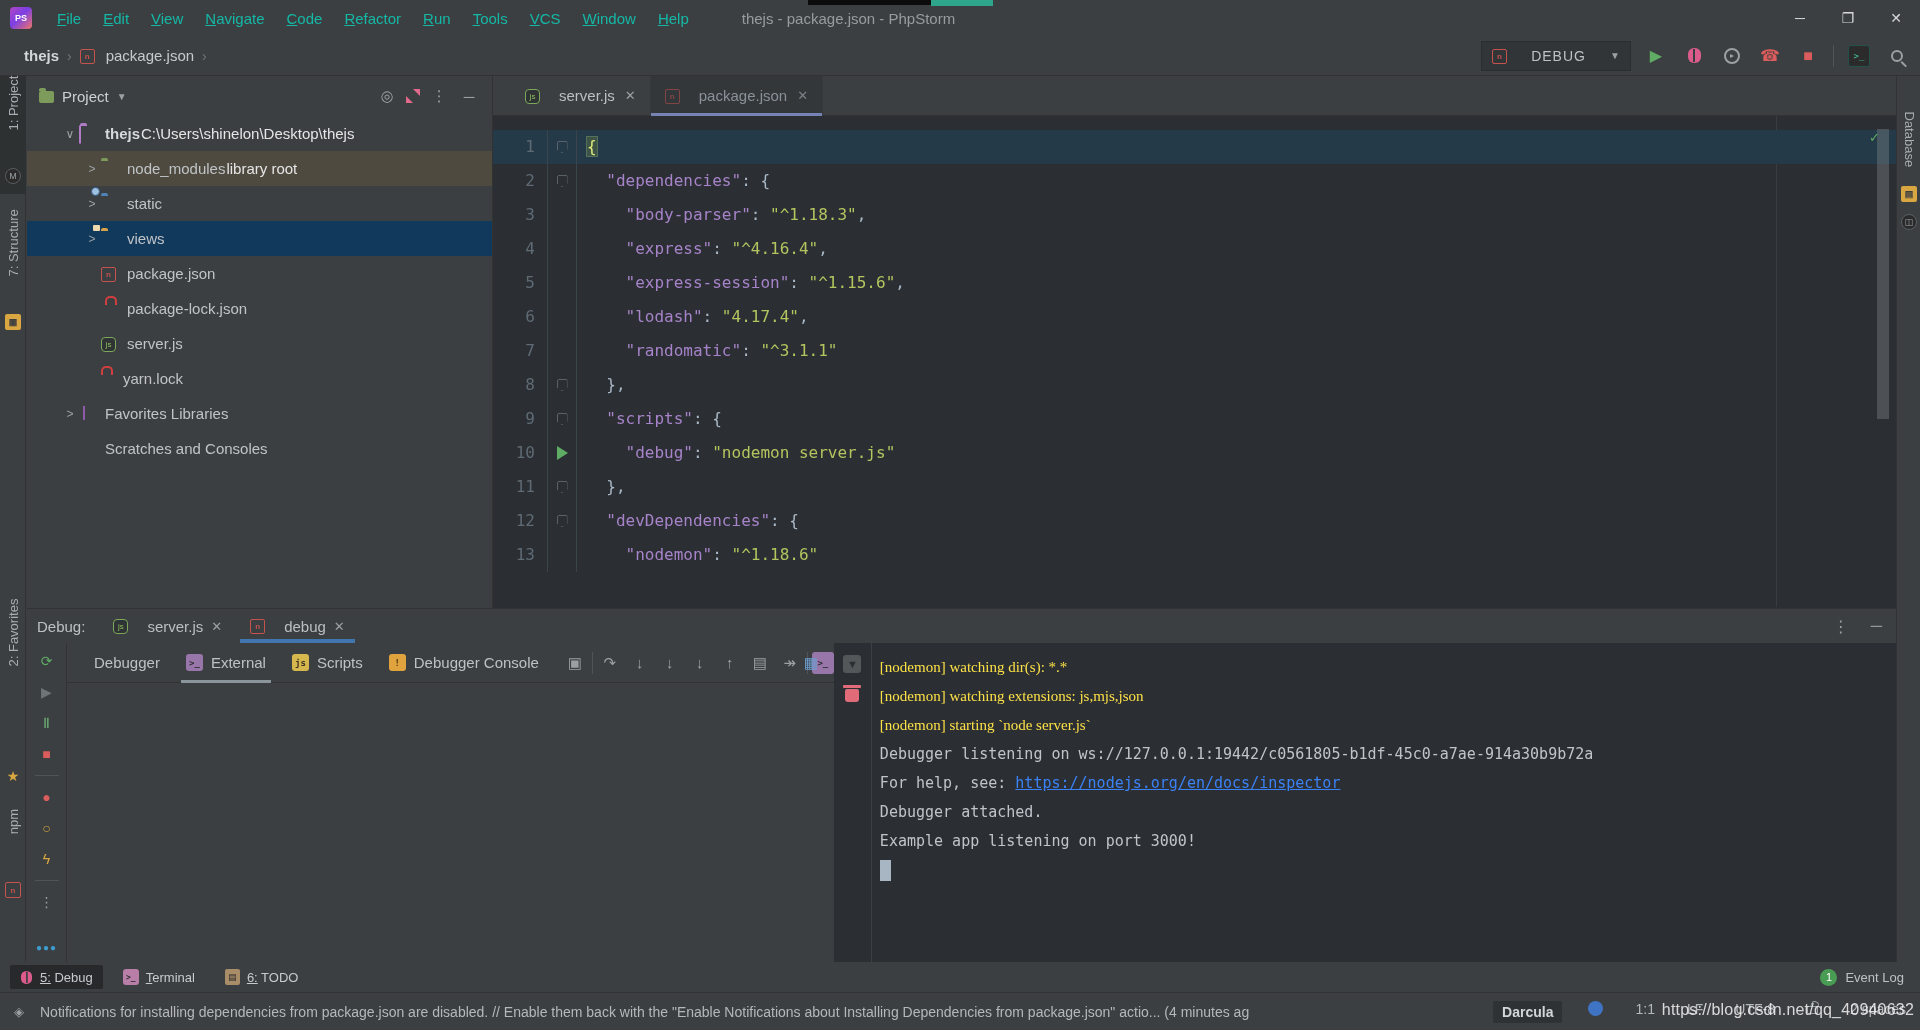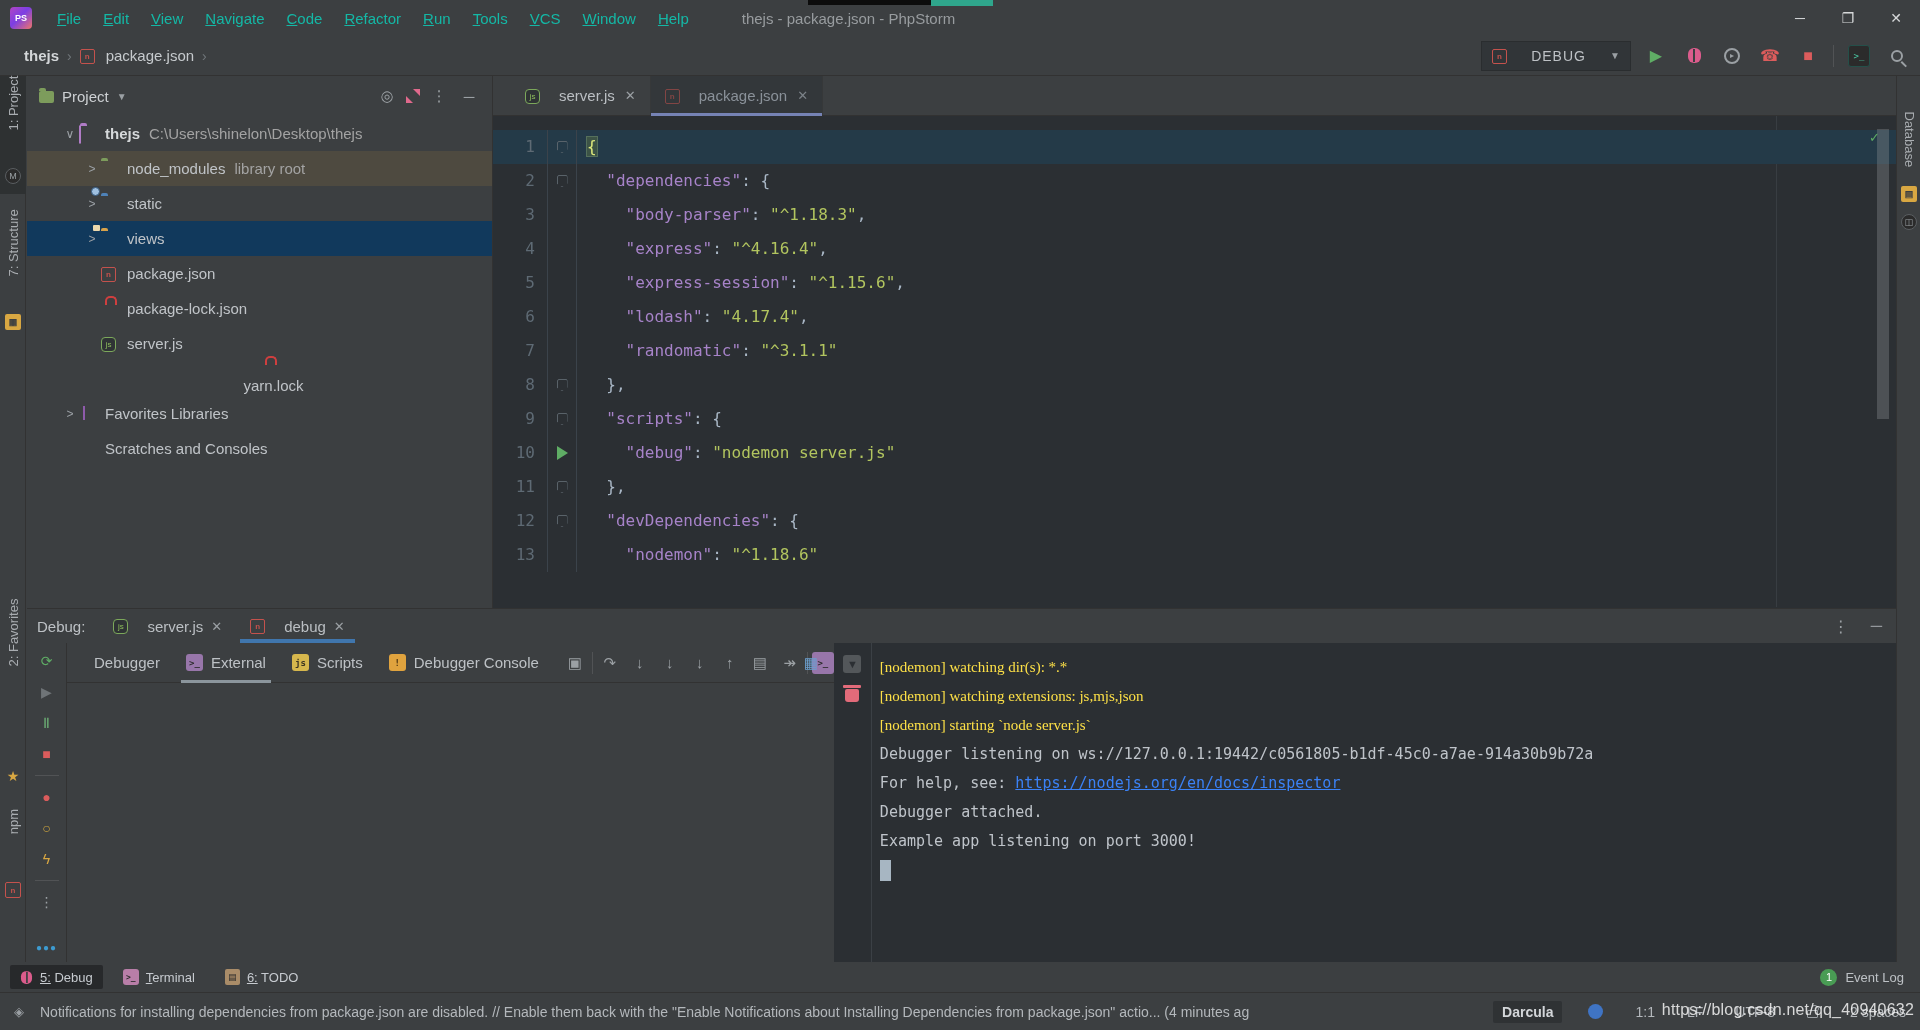--- a/index.html
+++ b/index.html
@@ -62,21 +62,21 @@
   .collapse-ic::before { right:0; top:0; border-width:0 7px 7px 0; border-color:transparent #e0698c transparent transparent; }
   .collapse-ic::after { left:0; bottom:0; border-width:7px 0 0 7px; border-color:transparent transparent transparent #e0698c; }
   .tree { font-size:15px; }
   .tree-row { height:35px; display:flex; align-items:center; white-space:nowrap; }
   .tree-row.sel-active { background:#11395c; }
   .tree-row.sel-inactive { background:#4e4a40; }
   .tree-chev { width:18px; text-align:center; color:#9ca1a6; font-size:12px; flex:none; }
   .tree-ic { width:18px; height:16px; margin-right:8px; flex:none; position:relative; }
   .tree-label { color:#c0c4c8; }
   .tree-label.bold { font-weight:bold; color:#d6d9db; }
-  .tree-suffix { color:#a3a3a3; margin-left:9px; }
+  .tree-suffix { color:#e5e5e5; margin-left:1px; }
   
   .folder { width:17px; height:12px; border-radius:2px; margin-top:2px; position:relative; }
   .folder::before { content:""; position:absolute; left:0; top:-3px; width:7px; height:3px; border-radius:2px 2px 0 0; background:inherit; }
   .f-project { background:transparent; border:1.5px solid #b07cc6; }
   .f-project::before { background:#b07cc6; }
   .f-node { background:#7d9c5c; }
   .f-static { background:#4e82b8; }
   .f-static::after { content:""; position:absolute; right:1px; bottom:0; width:7px; height:7px; border-radius:50%; background:#9fc0e0; border:1px solid #35597e; }
   .f-views { background:#d8a24a; }
   .f-views::after { content:""; position:absolute; right:1px; bottom:0; width:7px; height:6px; background:#ecd9ad; border-radius:1px; }
@@ -154,21 +154,21 @@
   .bb-btn .ulabel::first-letter { text-decoration:underline; }
   .chip-term { width:16px; height:16px; border-radius:3px; background:#b87ea8; color:#2b2b2b; font-size:8px; font-family:"DejaVu Sans Mono",monospace; font-weight:bold; display:flex; align-items:center; justify-content:center; }
   .chip-todo { width:15px; height:16px; border-radius:2px; background:#a98c68; color:#2b2b2b; font-size:9px; display:flex; align-items:center; justify-content:center; }
   .bb-right { margin-left:auto; display:flex; align-items:center; gap:8px; }
   .badge { width:17px; height:17px; border-radius:50%; background:#499c54; color:#fff; font-size:11px; display:flex; align-items:center; justify-content:center; }
   .eventlog-label { font-size:13px; color:#bdc1c5; }
 
   .status-bar { position:absolute; left:0; top:992px; width:1920px; height:38px; border-top:1px solid #323232; background:#3c3f41; display:flex; align-items:center; padding:0 14px; gap:16px; font-size:14px; color:#b4b8bc; }
   .hector { color:#9ba0a4; font-size:13px; }
   .sb-msg { max-width:1330px; overflow:hidden; white-space:nowrap; }
-  .sb-right { margin-left:auto; display:flex; align-items:center; gap:32px; }
+  .sb-right { margin-left:auto; display:flex; gap:32px; }
   .theme-pill { background:#2f3234; padding:3px 9px; border-radius:2px; font-weight:bold; color:#d3d6d9; }
   .blue-dot { width:15px; height:15px; border-radius:50%; background:#3f74c4; margin-left:-6px; }
   .lock-ic { width:11px; height:8px; border:1.5px solid #9ba0a4; border-radius:1px; position:relative; margin-top:5px; }
   .lock-ic::before { content:""; position:absolute; left:3px; top:-6px; width:6px; height:6px; border:1.5px solid #9ba0a4; border-bottom:none; border-radius:4px 4px 0 0; transform:rotate(20deg); }
   .watermark { position:absolute; right:6px; top:1001px; font-size:16px; color:rgba(250,250,250,.82); letter-spacing:.2px; }
 </style>
 </head>
 <body>
 
 <div id="app">
@@ -283,21 +283,21 @@
           <span class="tree-ic"><span class="ic-lock"></span></span>
           <span class="tree-label">package-lock.json</span>
         </div>
         <div class="tree-row" style="padding-left: 56px;">
           <span class="tree-chev"></span>
           <span class="tree-ic">
             <span class="ic-node">js</span>
           </span>
           <span class="tree-label">server.js</span>
         </div>
-        <div class="tree-row" style="padding-left: 28px; flex-direction: column;">
+        <div class="tree-row" style="padding-left: 52px;">
           <span class="tree-chev"></span>
           <span class="tree-ic"><span class="ic-lock"></span></span>
           <span class="tree-label">yarn.lock</span>
         </div>
         <div class="tree-row" style="padding-left: 34px;">
           <span class="tree-chev">&gt;</span>
           <span class="tree-ic"><span class="ic-book"></span></span>
           <span class="tree-label">Favorites Libraries</span>
         </div>
         <div class="tree-row" style="padding-left: 34px;">

